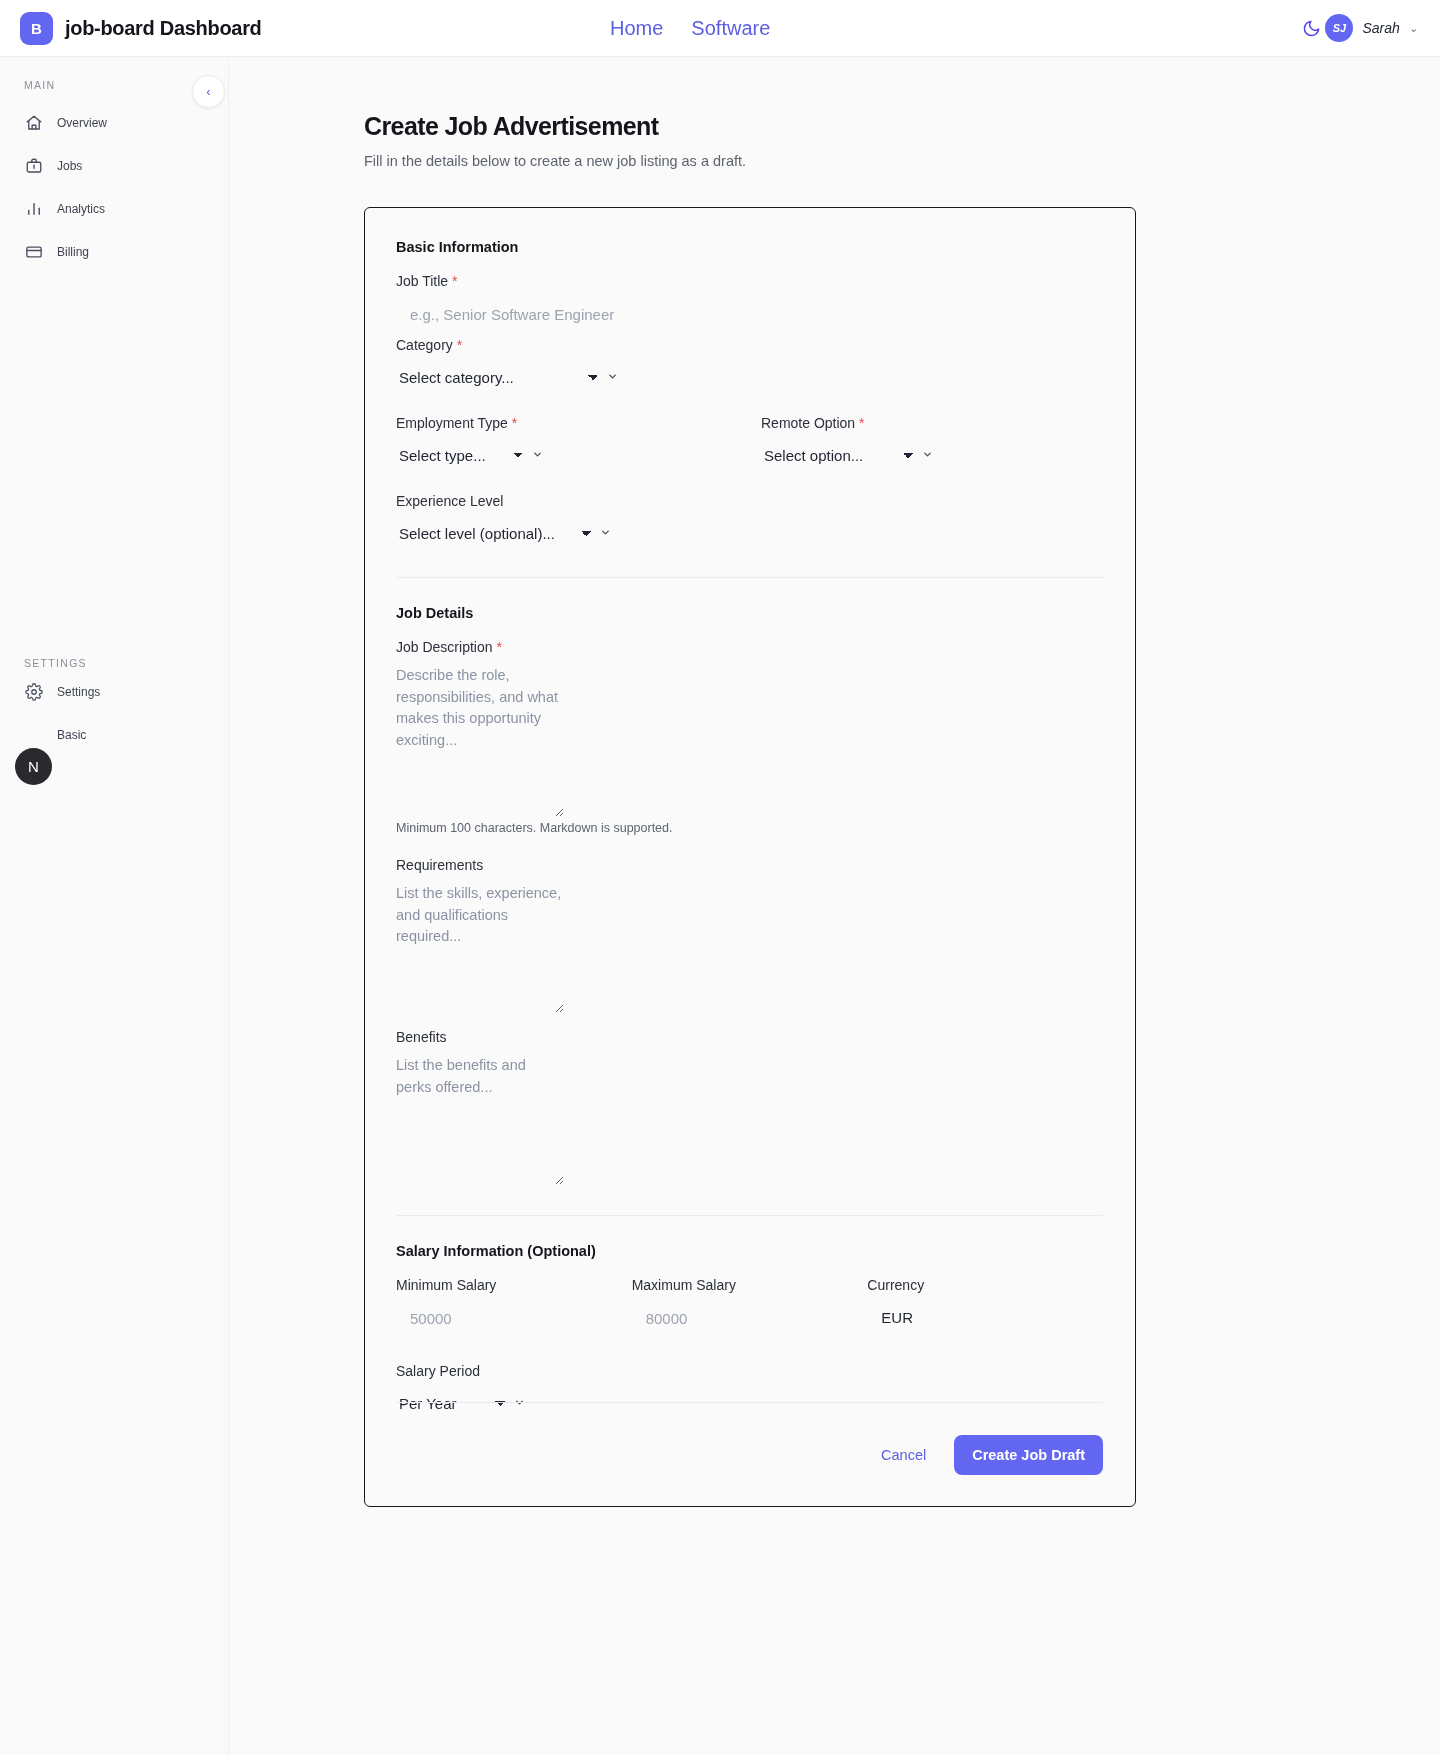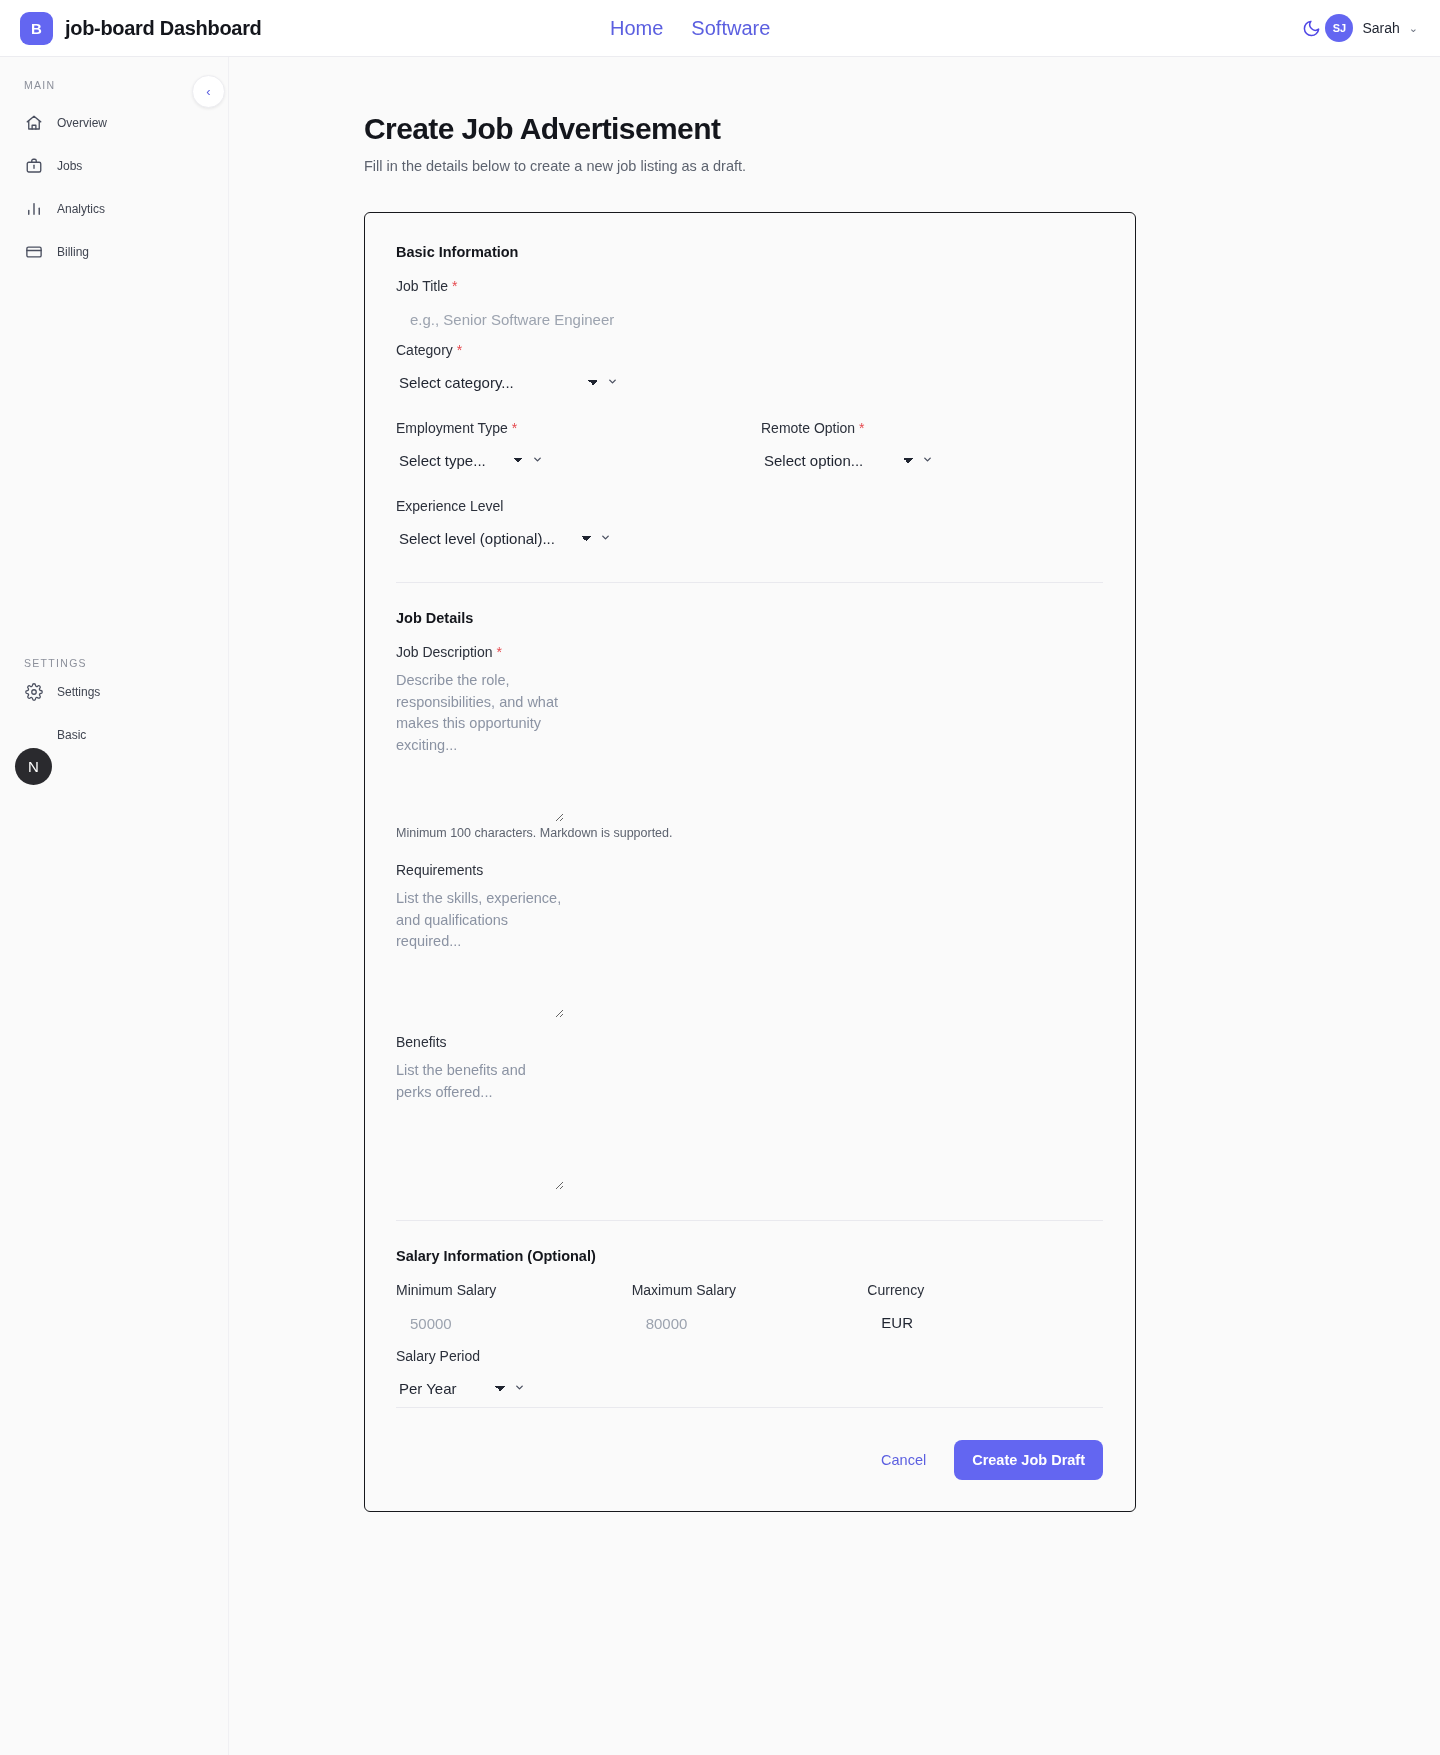--- a/index.html
+++ b/index.html
@@ -27,21 +27,21 @@
     background:#6366f1; color:#fff;
     display:flex; align-items:center; justify-content:center;
     font-size:15px; font-weight:bold;
   }
   .brand-title { font-size:20px; font-weight:bold; letter-spacing:-0.3px; color:#14161c; }
 
   .topnav { display:flex; gap:28px; margin-left:270px; }
   .topnav a { font-size:20px; color:#5b5fe0; text-decoration:none; font-weight:500; }
 
   .top-right {
-    margin-left:auto; display:flex; align-items:center; padding-right:22px;
+    margin-left:auto; display:flex; align-items:center; padding-right:22px;font-style:italic;
   }
   .icon-btn {
     width:28px; height:28px; display:flex; align-items:center; justify-content:center;
     color:#4f46e5; cursor:pointer;
   }
   .user-chip { display:flex; align-items:center; gap:9px; cursor:pointer; }
   .avatar {
     width:28px; height:28px; border-radius:50%;
     background:#6366f1; color:#fff; font-size:11px; font-weight:bold;
     display:flex; align-items:center; justify-content:center;
@@ -80,21 +80,21 @@
     position:absolute; top:691px; left:15px;
     width:37px; height:37px; border-radius:50%;
     background:#2a2a2e; color:#fff;
     display:flex; align-items:center; justify-content:center;
     font-size:15px; z-index:6;
   }
 
   
   .main { position:absolute; top:57px; left:229px; width:1211px; }
   .page-head { padding:55px 0 0 135px; }
-  h1.page-title { font-size:30px; font-weight:bold; margin:0; letter-spacing:-0.6px; color:#14161c; }
+  h1.page-title { font-size:25px; font-weight:bold; margin:0; letter-spacing:-0.6px; color:#14161c; }
   .page-sub { font-size:14.5px; color:#5d636f; margin-top:12px; }
 
   .card {
     margin:38px 0 0 135px;
     width:772px; min-height:1300px;
     background:#fafafa;
     border:1.6px solid #17181c;
     border-radius:6px;
     padding:31px 32px 0 31px;
     position:relative;
@@ -381,21 +381,21 @@
       <div class="sal-col">
         <div class="fld-label">Currency</div>
         <div class="sel-wrap cur-sel">
           <select class="sel" style="padding-right:0;background-image:none;min-width:40px;">
             <option>EUR</option>
           </select>
         </div>
       </div>
     </div>
 
-    <div class="fld-label" style="margin-top:10px;">Salary Period</div>
+    <div class="fld-label" style="margin-top:30px;">Salary Period</div>
     <div class="sel-wrap">
       <select class="sel" style="min-width:112px;">
         <option>Per Year</option>
       </select>
       <span class="chev-after">
         <svg width="11" height="11" viewBox="0 0 24 24" fill="none" stroke="currentColor" stroke-width="3" stroke-linecap="round" stroke-linejoin="round">
             <path d="M6 9l6 6 6-6"></path>
           </svg>
       </span>
     </div>

